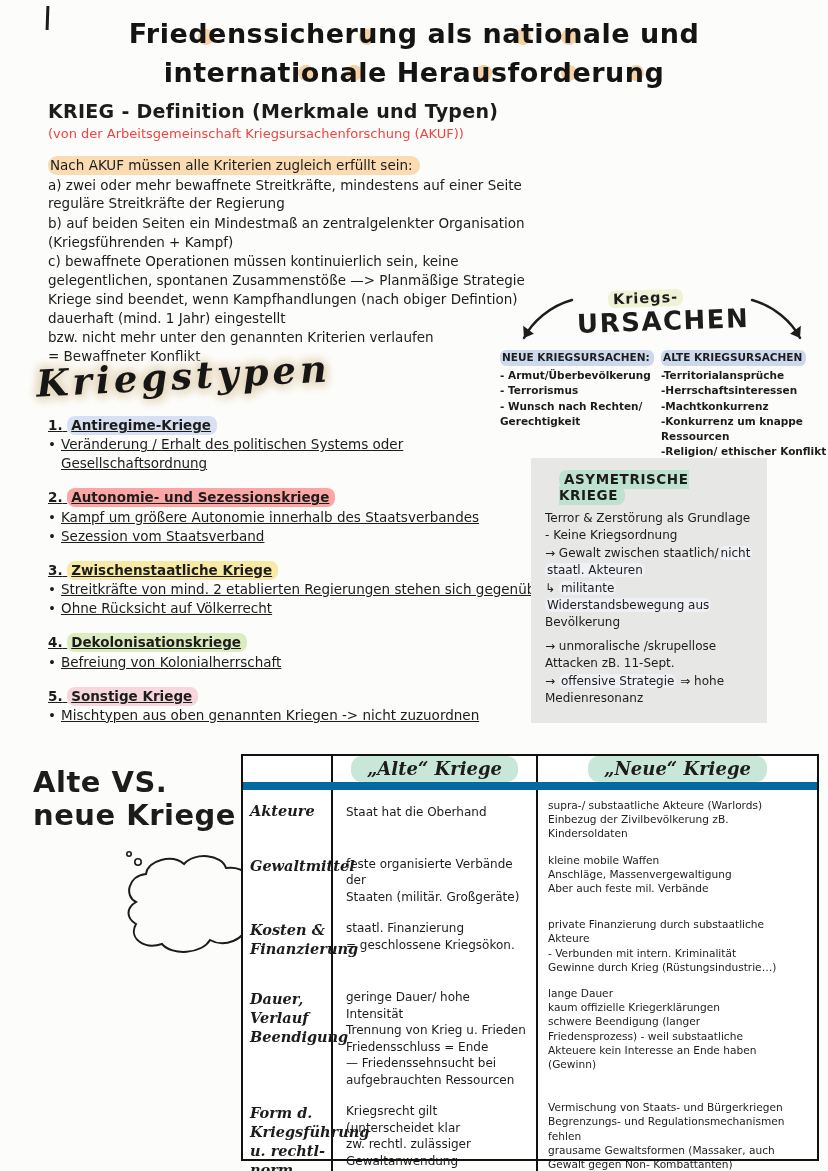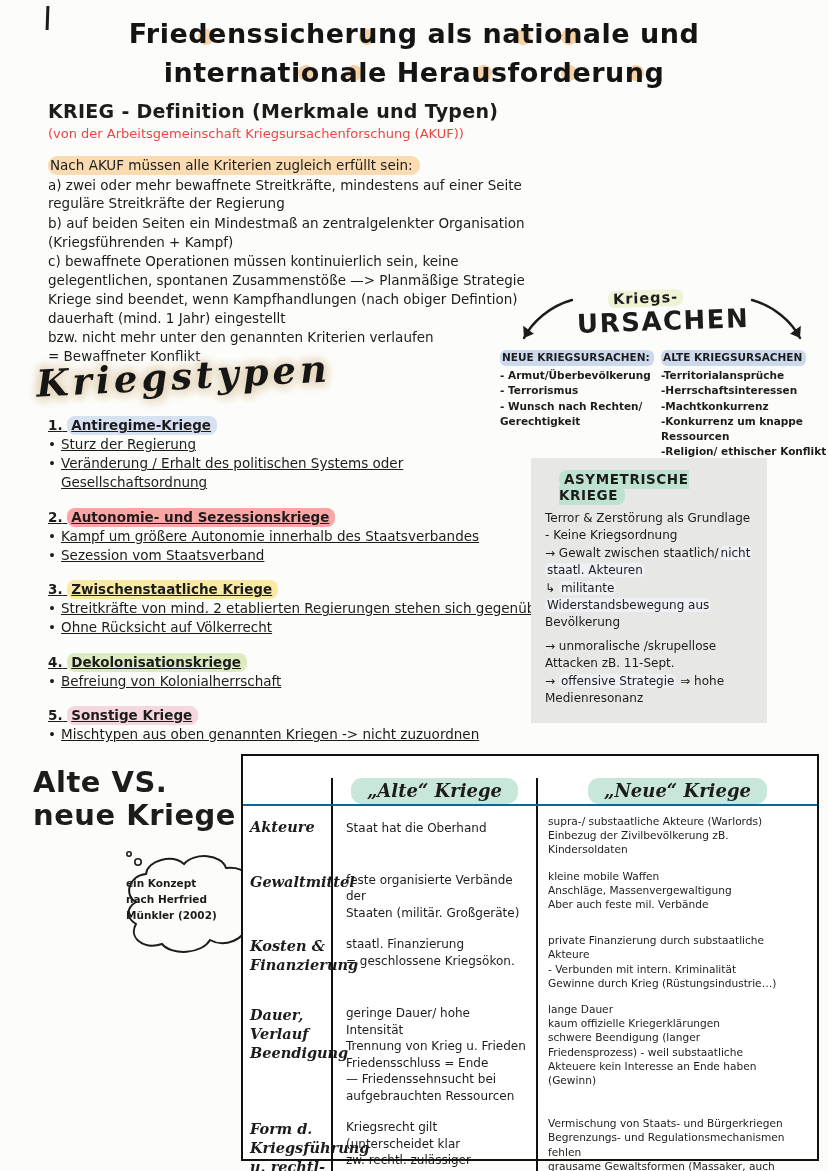--- a/index.html
+++ b/index.html
@@ -77,21 +77,21 @@
   .asym-hl:empty{display:none;}
   .asym-gap{margin-top:6px;}
   
   .vs{position:absolute; left:33px; top:766px; font-size:29px; font-weight:800; line-height:1.15; letter-spacing:.5px;}
   .cloud{position:absolute; left:96px; top:840px; width:180px; height:130px;}
   .cloud svg{position:absolute; left:0; top:0;}
   .cloud-text{position:absolute; left:30px; top:36px; width:120px; font-size:10.5px; line-height:1.5; font-weight:600; white-space:pre-line;}
   
   .vtable{position:absolute; left:241px; top:754px; width:578px; height:407px; border:2px solid #111; box-sizing:border-box; background:#fff; display:flex; flex-direction:column;}
   .trow{display:grid; grid-template-columns:90px 205px 1fr;}
-  .thead{border-bottom:2px solid #0369a1; height:38px;margin-top:22px;}
+  .thead{border-bottom:8px solid #0369a1; height:38px;}
   .thead .cell{display:flex; align-items:center; justify-content:center;}
   .cell{box-sizing:border-box;}
   .c1,.c2{border-right:2px solid #111;}
   .hd-pill{background:#c9e7d9; border-radius:11px; padding:2px 16px 3px 16px;
     font-family:"DejaVu Serif", serif; font-style:italic; font-weight:700; font-size:18px; white-space:nowrap;}
   .tbody{flex:1; display:flex; flex-direction:column;}
   .tbody .trow{flex:1;}
   .lab{font-family:"DejaVu Serif", serif; font-style:italic; font-weight:700; font-size:14.5px; line-height:1.3; padding:12px 4px 4px 7px; white-space:pre-line;}
   .alte{font-size:12px; line-height:1.38; padding:11px 8px 4px 13px; white-space:pre-line;}
   .neue{font-size:10.6px; line-height:1.34; padding:8px 6px 4px 10px; white-space:pre-line;}
@@ -123,21 +123,20 @@
 
   <div class="ended">Kriege sind beendet, wenn Kampfhandlungen (nach obiger Defintion) dauerhaft (mind. 1 Jahr) eingestellt
 bzw. nicht mehr unter den genannten Kriterien verlaufen
 = Bewaffneter Konflikt</div>
 
   <div class="ktyp-h">Kriegstypen</div>
 
   <div class="types">
     <div class="type">
       <div class="head"><span>1.</span> <span class="pill p-blue">Antiregime-Kriege</span></div>
-      <div class="bullet">Sturz der Regierung</div>
       <div class="bullet">Veränderung / Erhalt des politischen Systems oder Gesellschaftsordnung</div>
     </div>
     <div class="type">
       <div class="head"><span>2.</span> <span class="pill p-salmon">Autonomie- und Sezessionskriege</span></div>
       <div class="bullet">Kampf um größere Autonomie innerhalb des Staatsverbandes</div>
       <div class="bullet">Sezession vom Staatsverband</div>
     </div>
     <div class="type">
       <div class="head"><span>3.</span> <span class="pill p-yellow">Zwischenstaatliche Kriege</span></div>
       <div class="bullet">Streitkräfte von mind. 2 etablierten Regierungen stehen sich gegenüber</div>
@@ -195,23 +194,20 @@
 
   <div class="vs" style="white-space:pre-line;">Alte VS.
 neue Kriege</div>
 
   <div class="cloud">
     <svg width="180" height="130" viewBox="0 0 180 130">
       <circle cx="33" cy="14" r="2.2" fill="none" stroke="#1c1c1c" stroke-width="1.6"></circle>
       <circle cx="42" cy="22" r="3.2" fill="none" stroke="#1c1c1c" stroke-width="1.6"></circle>
       <path d="M 40 62 C 28 56, 32 36, 50 34 C 52 20, 76 14, 88 24 C 98 12, 126 14, 130 28 C 148 26, 160 38, 152 52 C 166 58, 164 78, 150 84 C 150 100, 128 108, 114 100 C 106 114, 76 116, 66 104 C 48 110, 32 98, 40 84 C 30 78, 30 68, 40 62 Z" fill="#fcfcfa" stroke="#1c1c1c" stroke-width="2"></path>
     </svg>
-    <div class="cloud-text">ein Konzept
-nach Herfried
-Münkler (2002)</div>
   </div>
 
   <div class="vtable">
     <div class="trow thead">
       <div class="cell c1"></div>
       <div class="cell c2">
           <span class="hd-pill">„Alte“ Kriege</span>
         </div>
       <div class="cell">
           <span class="hd-pill">„Neue“ Kriege</span>

